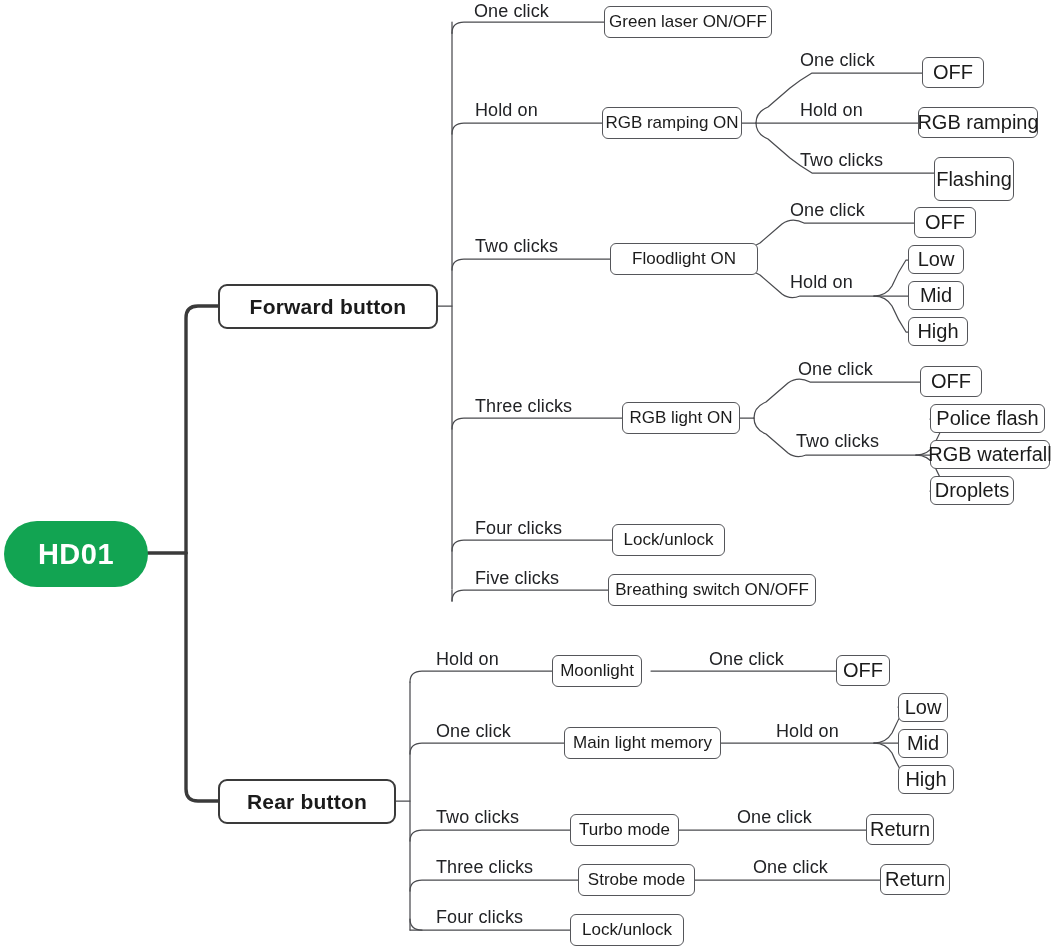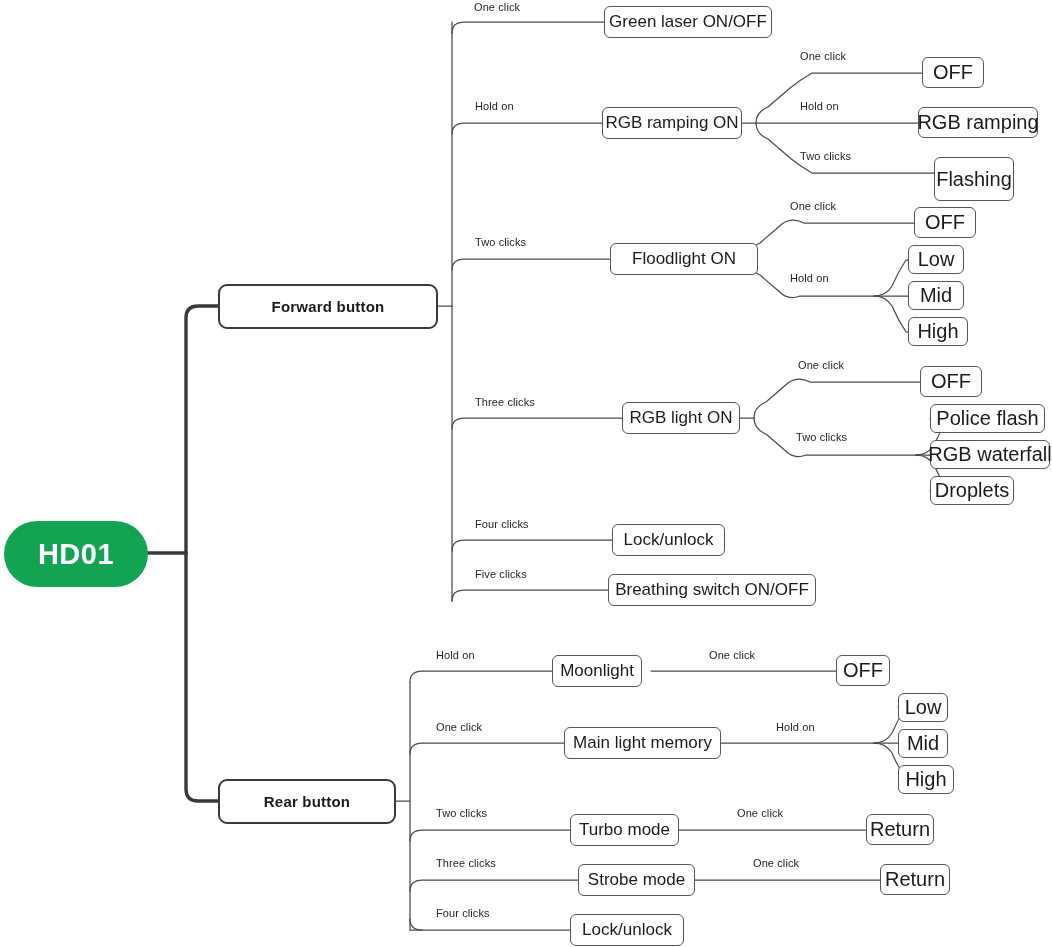--- a/index.html
+++ b/index.html
@@ -43,40 +43,40 @@
     color: #ffffff;
     font-size: 29px;
     font-weight: bold;
     letter-spacing: 0.5px;
     border: none;
   }
   
   .node.lvl1 {
     border: 2.2px solid #3a3a3a;
     border-radius: 9px;
-    font-size: 15px;
+    font-size: 21px;
     font-weight: bold;
     letter-spacing: 0.2px;
   }
   
   .node.lvl2, .node.lvl3 {
     border: 1px solid #55565a;
     border-radius: 6px;
     font-size: 17px;
     font-weight: normal;
   }
   .node.lvl3 {
     font-size: 20px;
   }
   
   .edge-label {
     position: absolute;
     white-space: nowrap;
     color: #222326;
-    font-size: 11px;
+    font-size: 18px;
     line-height: 1;
     letter-spacing: 0.1px;
   }
 </style>
 </head>
 <body>
 
 <div id="canvas">
 
   <svg id="wires" viewBox="0 0 1052 947" xmlns="http://www.w3.org/2000/svg">

